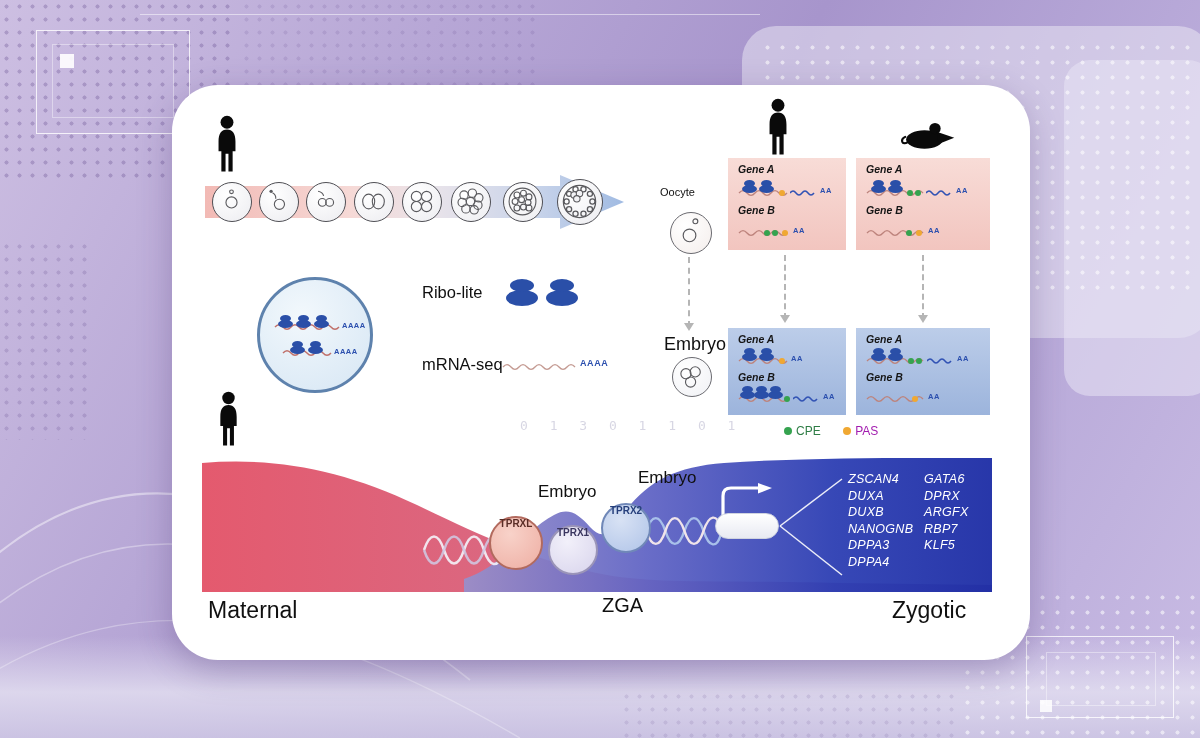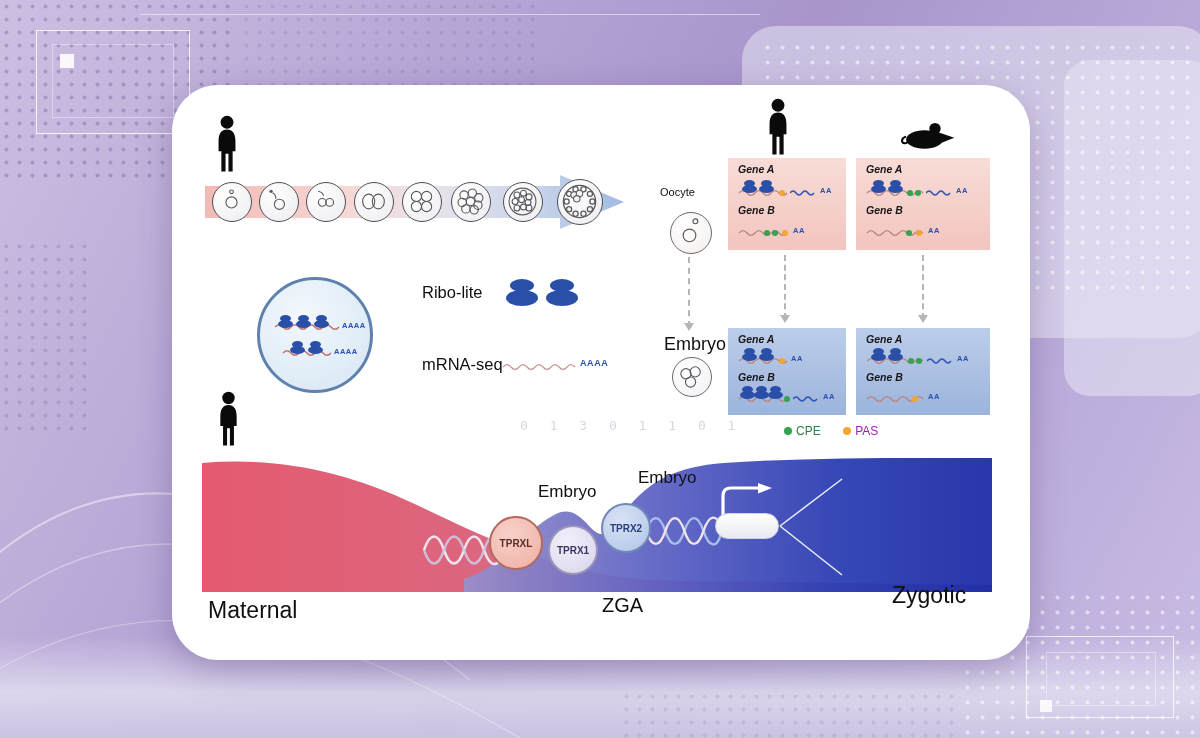--- a/index.html
+++ b/index.html
@@ -35,21 +35,21 @@
   .dot{position:absolute;border-radius:50%}
   .dot-g{width:6px;height:6px;background:#35a34f}
   .dot-y{width:6px;height:6px;background:#f0a832}
   .legend-dot{display:inline-block;width:8px;height:8px;border-radius:50%;margin-right:4px;vertical-align:middle}
   .mwave{stroke:#bd837c;fill:none;stroke-width:1.3}
   .cellwave{stroke:#c0706a;fill:none;stroke-width:1.4}
   .sqg{stroke:#3152b4;fill:none;stroke-width:1.5}
   .tail-aa{position:absolute;font:bold 7.5px "Liberation Sans",sans-serif;color:#2b4fae;letter-spacing:.5px;white-space:nowrap}
   .darrow{position:absolute;width:0;border-left:2px dashed #b5b5b5}
   .darrow::after{content:"";position:absolute;left:-6px;bottom:-9px;border:5px solid transparent;border-top:8px solid #b5b5b5}
-  .tprx{position:absolute;border-radius:50%;display:flex;align-items:center;justify-content:center;font:bold 10px "Liberation Sans",sans-serif;box-sizing:border-box}
+  .tprx{position:absolute;border-radius:50%;display:flex;justify-content:center;font:bold 10px "Liberation Sans",sans-serif;box-sizing:border-box}
   .gene-item{font:italic 12.5px "Liberation Sans",sans-serif;color:#ffffff;line-height:16.5px;letter-spacing:.3px;white-space:nowrap}
   .binary{font:13px "DejaVu Sans Mono",monospace;letter-spacing:7px;color:rgba(150,148,182,.38);white-space:nowrap}
 </style>
 </head>
 <body>
 
 <svg width="0" height="0" style="position:absolute">
   <defs>
     <g id="person">
       <circle cx="16" cy="9" r="8"></circle>
@@ -397,22 +397,37 @@
   <svg class="abs" style="left:546px;top:398px" width="58" height="34" viewBox="0 0 58 34">
     <path d="M5,33 L5,13 Q5,5 13,5 L40,5" stroke="#ffffff" stroke-width="3.2" fill="none"></path>
     <polygon points="40,0 54,5 40,10.5" fill="#ffffff"></polygon>
   </svg>
   <div class="abs" style="left:543px;top:428px;width:64px;height:26px;border-radius:13px;background:linear-gradient(180deg,#ffffff,#e8eaf2);border:1px solid #d0d4e0;box-sizing:border-box"></div>
   <svg class="abs" style="left:604px;top:386px" width="70" height="112" viewBox="0 0 70 112">
     <path d="M4,55 L66,8" stroke="rgba(255,255,255,.9)" stroke-width="1.5"></path>
     <path d="M4,55 L66,104" stroke="rgba(255,255,255,.9)" stroke-width="1.5"></path>
   </svg>
 
+  <div class="abs" style="left:676px;top:386px">
+    <div class="gene-item">ZSCAN4</div>
+    <div class="gene-item">DUXA</div>
+    <div class="gene-item">DUXB</div>
+    <div class="gene-item">NANOGNB</div>
+    <div class="gene-item">DPPA3</div>
+    <div class="gene-item">DPPA4</div>
+  </div>
+  <div class="abs" style="left:752px;top:386px">
+    <div class="gene-item">GATA6</div>
+    <div class="gene-item">DPRX</div>
+    <div class="gene-item">ARGFX</div>
+    <div class="gene-item">RBP7</div>
+    <div class="gene-item">KLF5</div>
+  </div>
 
   <svg class="abs" style="left:44px;top:306px" width="25" height="56" viewBox="0 0 32 72" fill="#0a0a0a">
       <use href="#person"></use>
     </svg>
 
   <span class="lbl abs" style="left:36px;top:512px;font-size:23px">Maternal</span>
   <span class="lbl abs" style="left:430px;top:509px;font-size:20px">ZGA</span>
-  <span class="lbl abs" style="left:720px;top:497px;font-size:23px">Zygotic</span>
+  <span class="lbl abs" style="left:720px;top:512px;font-size:23px">Zygotic</span>
 
 </div>
 
 </body></html>

